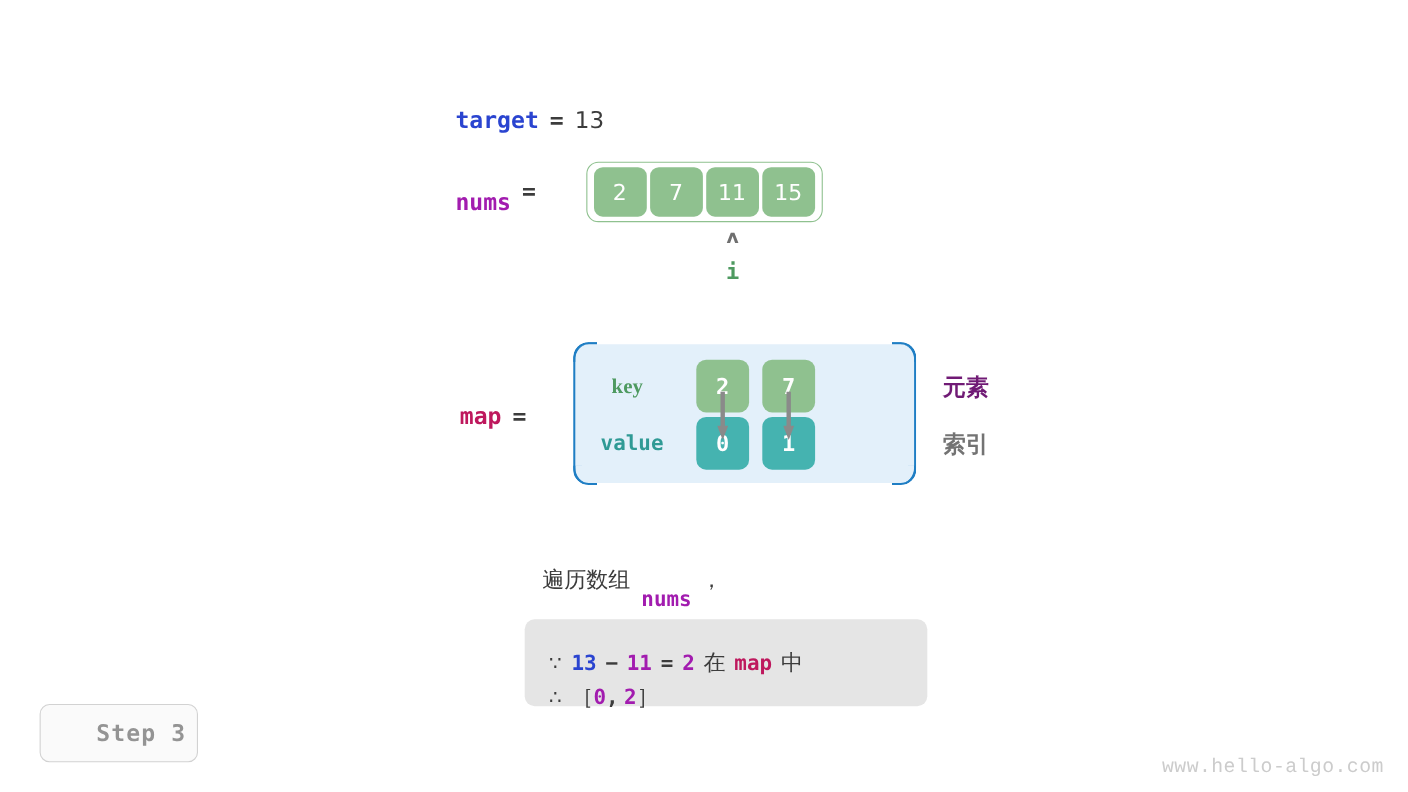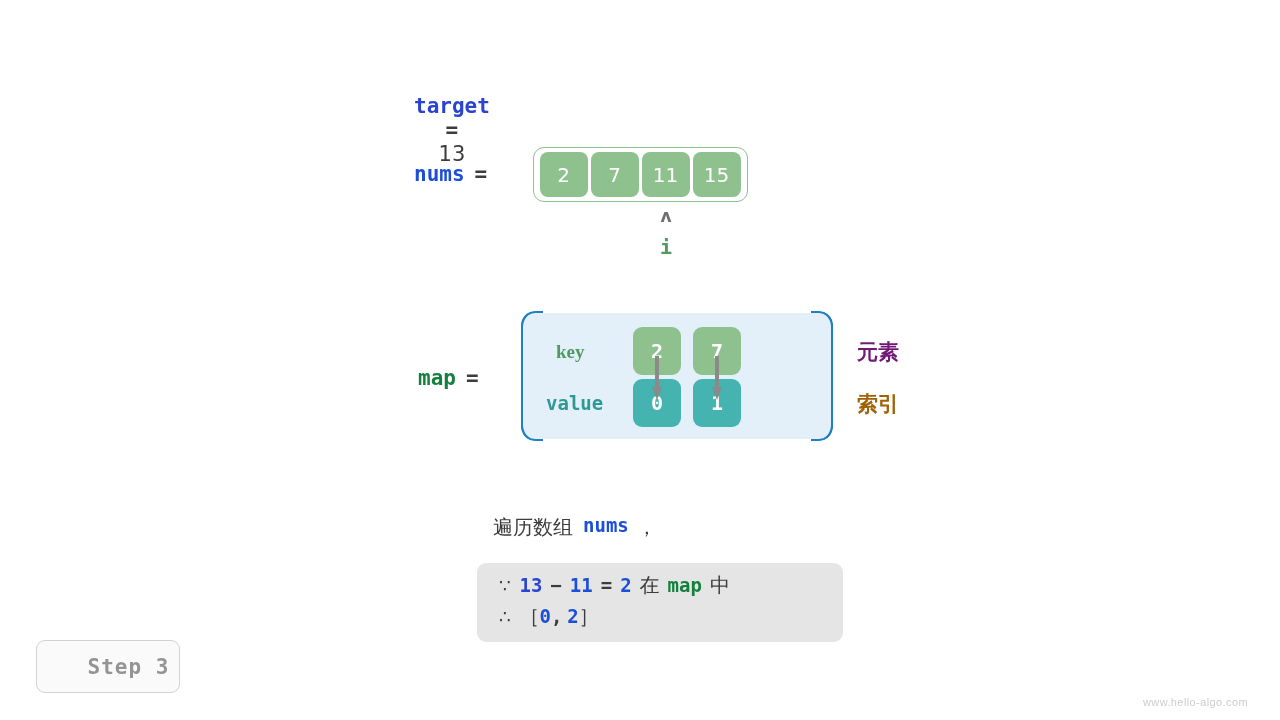--- a/index.html
+++ b/index.html
@@ -21,34 +21,33 @@
     position: absolute;
     inset: 0;
   }
 
   
   .mono {
     font-family: "DejaVu Sans Mono", "Liberation Mono", monospace;
     font-weight: bold;
   }
   .var-blue-deep { color: #2a44d0; }
-  .var-blue      { color: #15803d; }
-  .var-green     { color: #1d4ed8; }
+  .var-blue      { color: #be185d; }
+  .var-green     { color: #a21caf; margin-top: 20px; }
 
   
   #target-row {
     position: absolute;
     left: 414px;
     top: 94px;
     height: 30px;
     display: flex;
     align-items: center;
     font-size: 21px;
     white-space: pre;
-    flex-direction: column;
   }
   #target-row .eq {
     color: #3c3c3c;
     font-family: "DejaVu Sans Mono", "Liberation Mono", monospace;
     font-weight: bold;
     margin: 0 10px;
   }
   #target-row .val {
     font-family: "DejaVu Sans", "Liberation Sans", sans-serif;
     font-size: 21px;
@@ -228,21 +227,21 @@
 
   
   .side-note {
     position: absolute;
     font-family: "DejaVu Sans", "Liberation Sans", sans-serif;
     font-weight: bold;
     font-size: 21px;
     line-height: 21px;
   }
   #note-element { left: 857px; top: 342px; color: #701a75; }
-  #note-index   { left: 857px; top: 394px; color: #a16207; }
+  #note-index   { left: 857px; top: 394px; color: #737373; }
 
   
   #caption-line {
     position: absolute;
     left: 493px;
     top: 514px;
     font-size: 20px;
     color: #3c3c3c;
     font-family: "DejaVu Sans", "Liberation Sans", sans-serif;
     white-space: pre;
@@ -298,24 +297,24 @@
     font-weight: bold;
     font-size: 21px;
     color: #949494;
     letter-spacing: 1px;
     padding-left: 41px;
   }
 
   
   #watermark {
     position: absolute;
-    right: 32px;
+    right: 22px;
     bottom: 12px;
-    font-family: Liberation Sans, sans-serif;
-    font-size: 11px;
+    font-family: Liberation Mono, monospace;
+    font-size: 18px;
     color: #cccccc;
     letter-spacing: 0.4px;
   }
 </style>
 </head>
 <body>
 
 <div class="stage">
 
   <div id="target-row">

